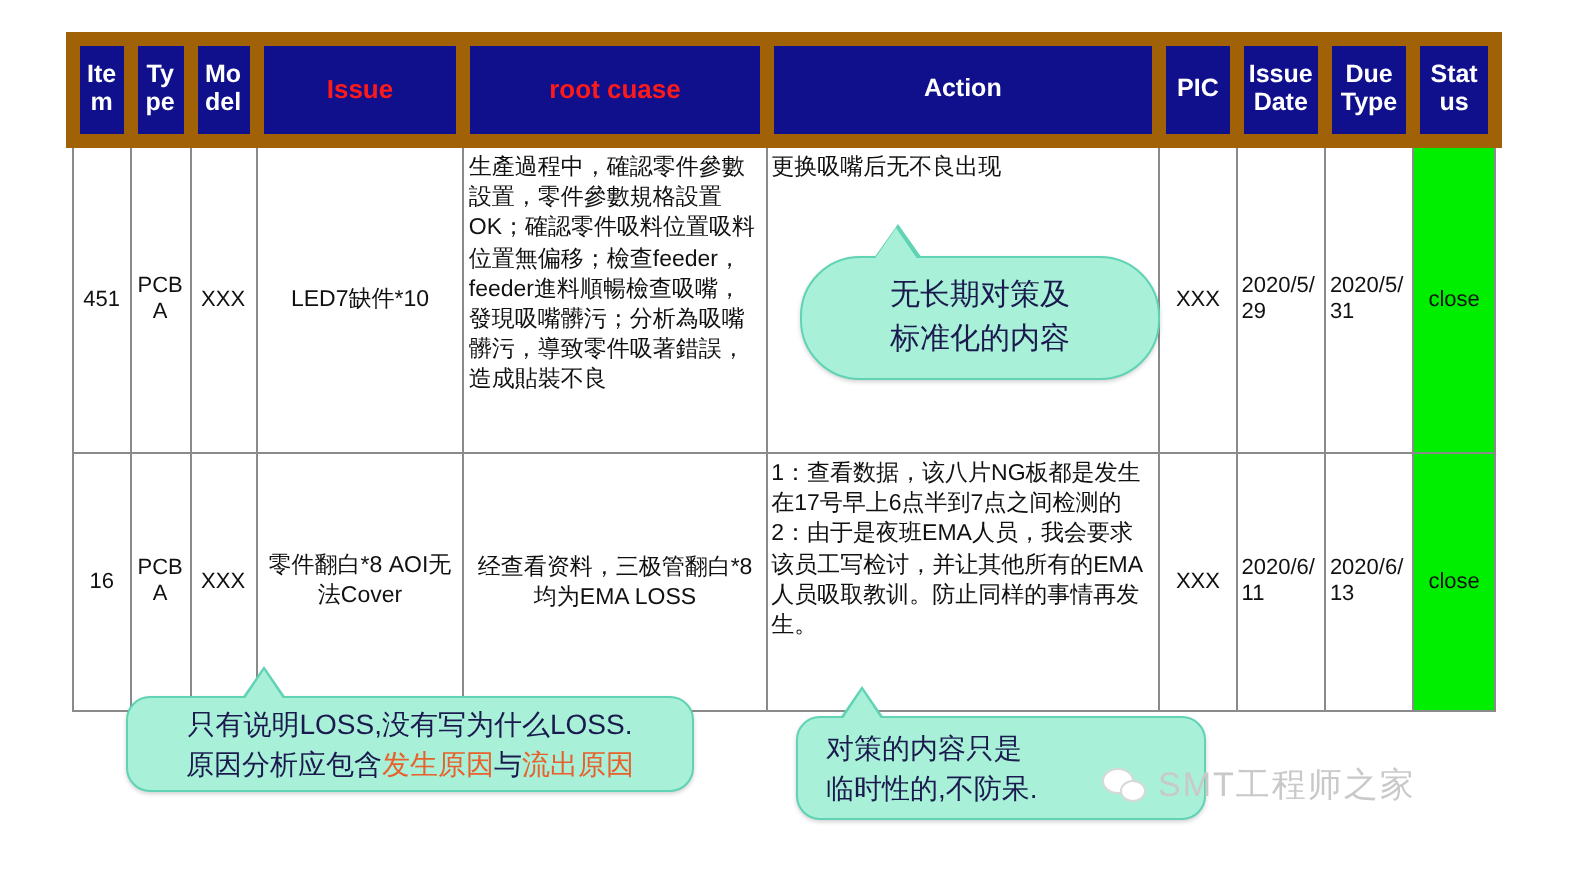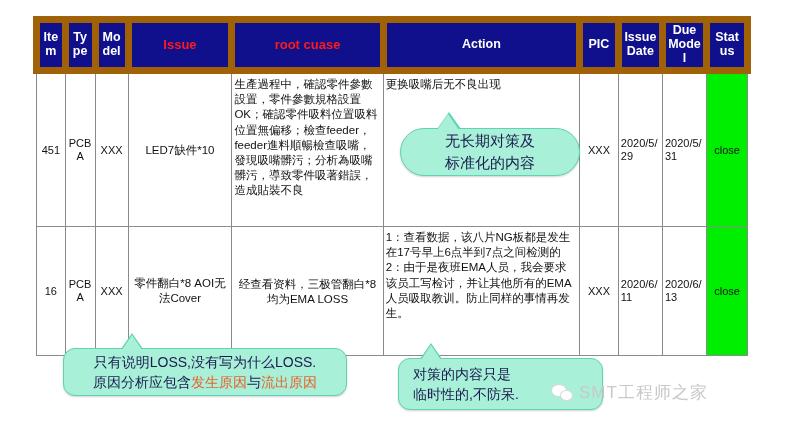--- a/index.html
+++ b/index.html
@@ -100,21 +100,21 @@
   .tail {
     position: absolute;
     width: 0; height: 0;
   }
 
   
   #callout-policy {
     left: 400px;
     top: 128px;
     width: 180px;
-    height: 48px;
+    height: 62px;
     z-index: 5;
     border-radius: 30px;
   }
   #callout-policy .tail-up {
     left: 36px;
     top: -15px;
     border-left: 11px solid transparent;
     border-right: 11px solid transparent;
     border-bottom: 16px solid #a8f0d8;
     z-index: 6;
@@ -242,21 +242,21 @@
   <thead>
     <tr>
       <th>Item</th>
       <th>Type</th>
       <th>Model</th>
       <th class="red">Issue</th>
       <th class="red">root  cuase</th>
       <th>Action</th>
       <th>PIC</th>
       <th>Issue Date</th>
-      <th>Due Model</th>
+      <th>Due Type</th>
       <th>Status</th>
     </tr>
   </thead>
   <tbody>
     <tr class="row1">
       <td class="c-center">451</td>
       <td class="c-center">PCBA</td>
       <td class="c-center">XXX</td>
       <td class="issue">LED7缺件*10</td>
       <td class="rootcause">生產過程中，確認零件參數設置，零件參數規格設置OK；確認零件吸料位置吸料位置無偏移；檢查feeder，feeder進料順暢檢查吸嘴，發現吸嘴髒污；分析為吸嘴髒污，導致零件吸著錯誤，造成貼裝不良</td>

